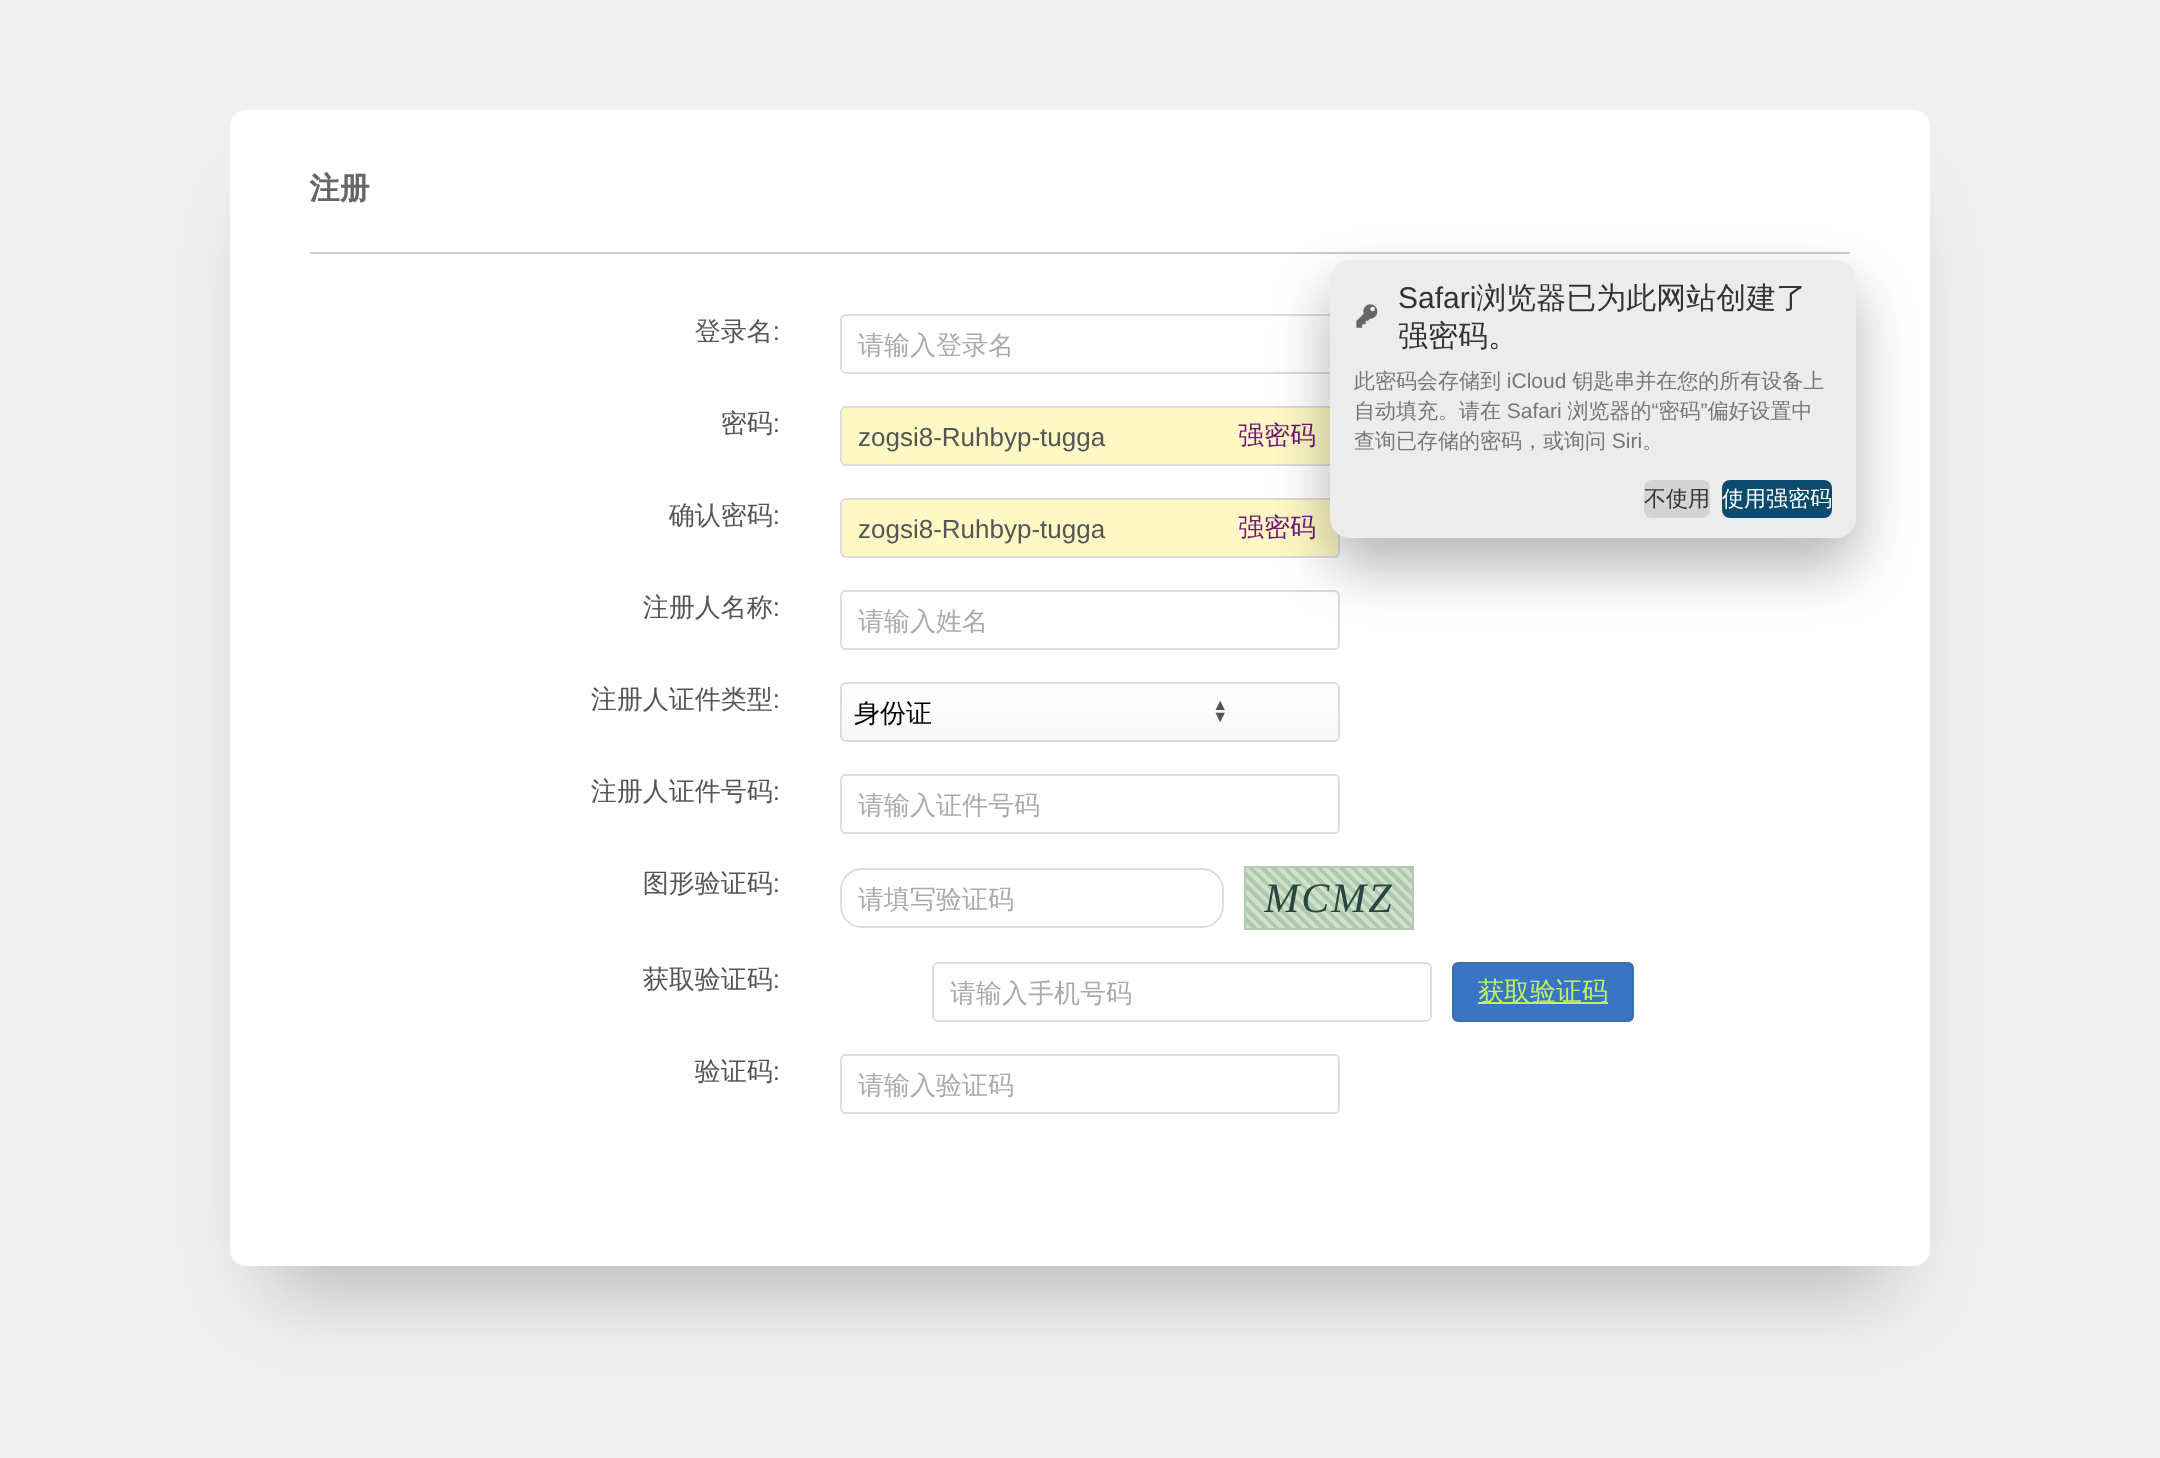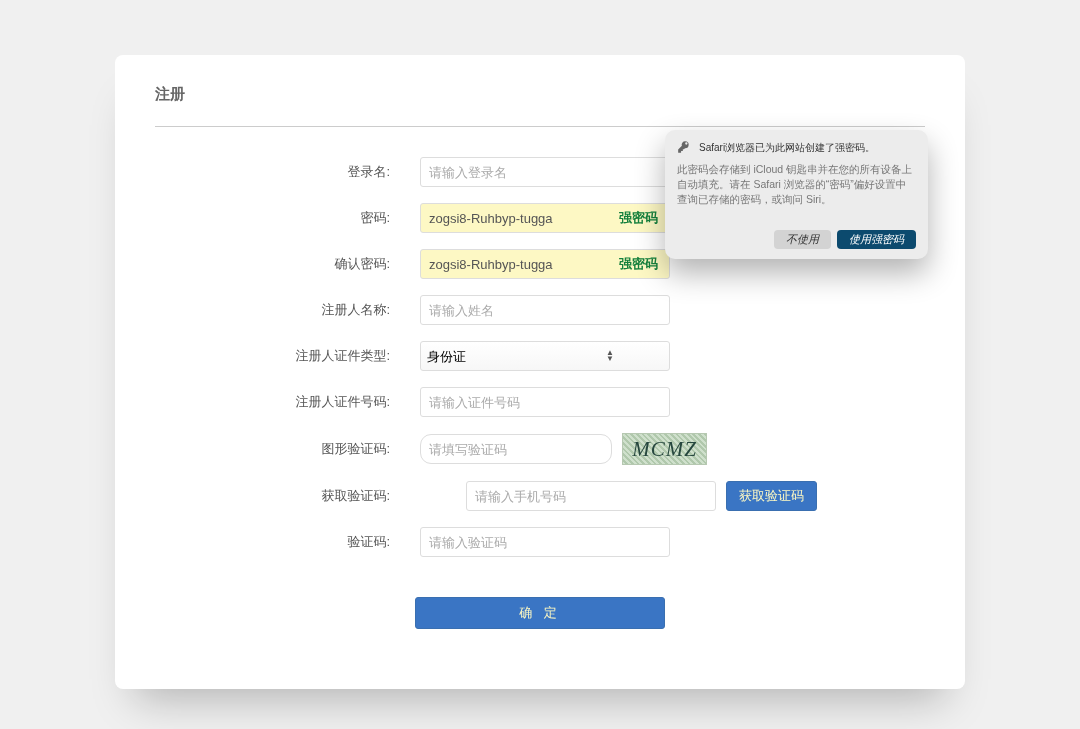--- a/index.html
+++ b/index.html
@@ -25,21 +25,20 @@
 .title {
   font-size: 15px;
   font-weight: 600;
   color: #666;
   padding-bottom: 22px;
   border-bottom: 1px solid #ccc;
   margin-bottom: 30px;
 }
 .form-row {
   display: flex;
-  align-items: center;
   margin-bottom: 16px;
 }
 .label {
   width: 245px;
   text-align: right;
   padding-right: 10px;
   color: #555;
   font-size: 13px;
 }
 .field {
@@ -73,25 +72,25 @@
   padding: 0 8px;
   font-size: 13px;
   background: #fdf8c4;
   color: #555;
 }
 .strong-badge {
   position: absolute;
   right: 8px;
   top: 50%;
   transform: translateY(-50%);
-  color: #15803d;
+  color: #701a75;
   font-size: 13px;
   background: #fdf8c4;
   padding: 2px 4px;
-  font-weight: 700;
+  font-weight: 400;
 }
 select.select {
   width: 250px;
   height: 30px;
   border: 1px solid #ddd;
   border-radius: 3px;
   padding: 0 6px;
   font-size: 13px;
   background: linear-gradient(#fff,#f7f7f7);
   appearance: none;
@@ -121,23 +120,24 @@
   color: #26473e;
   border: 1px solid #b6c8b1;
   user-select: none;
 }
 .btn {
   height: 30px;
   padding: 0 12px;
   border: 1px solid #3a6fb0;
   border-radius: 3px;
   background: #3a75c4;
-  color: #fef9c3;
+  color: #bef264;
   font-size: 13px;
   cursor: pointer;
+  text-decoration: underline;
 }
 .btn.wide {
   width: 250px;
   height: 32px;
   letter-spacing: 4px;
 }
 .phone-input { width: 160px; margin-left: 46px; }
 .submit-row {
   margin-top: 40px;
   display: flex;
@@ -158,38 +158,37 @@
   color: #555;
 }
 .pop-head {
   display: flex;
   align-items: center;
   gap: 8px;
   margin-bottom: 6px;
 }
 .key-icon svg { width:14px; height:14px; fill:#666; }
 .pop-title {
-  font-size: 10px;
+  font-size: 15px;
   color: #333;
   font-weight: 500;
 }
 .pop-body {
   font-size: 10.5px;
   color: #777;
   line-height: 1.45;
-  margin-bottom: 22px;
+  margin-bottom: 10px;
 }
 .pop-actions { display:flex; justify-content:flex-end; gap:6px; }
 .mac-btn {
   font-size: 11px;
-  padding: 2px 12px;
+  padding: 2px 0;
   border-radius: 4px;
   border: none;
   cursor: pointer;
-  font-style: italic;
 }
 .mac-btn.secondary { background: #d3d3d3; color:#333; }
 .mac-btn.primary { background: #0c4a6e; color:#fff; }
 </style>
 </head>
 <body>
 
 <div class="card">
   <div class="title">注册</div>
 
@@ -262,23 +261,20 @@
     </div>
   </div>
 
   <div class="form-row">
     <div class="label">验证码:</div>
     <div class="field">
       <input type="text" class="input full" placeholder="请输入验证码" style="">
     </div>
   </div>
 
-  <div class="submit-row">
-    <button class="btn wide">确 定</button>
-  </div>
 </div>
 
 <div class="popover">
   <div class="pop-head">
     <span class="key-icon">
       <svg viewBox="0 0 24 24">
           <path d="M14 2a6 6 0 00-5.65 8L2 16.35V22h5v-3h3v-3h2l1.65-1.65A6 6 0 1014 2zm2 6a2 2 0 112-2 2 2 0 01-2 2z"></path>
         </svg>
     </span>
     <span class="pop-title">Safari浏览器已为此网站创建了强密码。</span>

